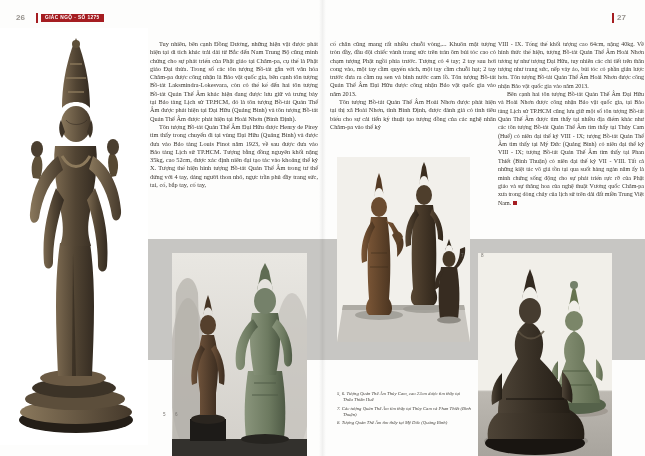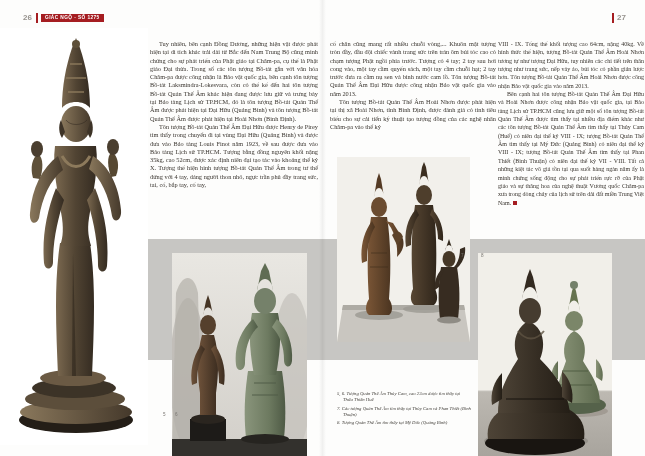--- a/index.html
+++ b/index.html
@@ -33,21 +33,21 @@
     margin:0 0 2.5px 0;font-size:4.7px;line-height:1.3;font-style:italic;color:#45423d;
     text-indent:-6px;padding-left:6px;text-align:left;
   }
   
   .gutter{left:319px;top:0;width:7px;height:456px;
     background:linear-gradient(90deg,rgba(0,0,0,0) 0%,rgba(0,0,0,.05) 50%,rgba(0,0,0,0) 100%);}
 </style>
 </head>
 <body>
 
-<span class="abs pagenum" style="left:23px;top:13px;">26</span>
+<span class="abs pagenum" style="left:16px;top:13px;">26</span>
 <span class="abs redbar" style="left:36px;top:13px;"></span>
 <span class="abs badge" style="left:41px;top:14px;">GIÁC NGỘ - SỐ 1275</span>
 
 <span class="abs redbar" style="left:612px;top:13px;"></span>
 <span class="abs pagenum" style="left:585px;top:13px;padding-left:32px;">27</span>
 
 <div class="abs band"></div>
 <div class="abs gutter"></div>
 
 <div class="abs photo" style="left:0;top:28px;width:148px;height:417px;background:#fff;">

